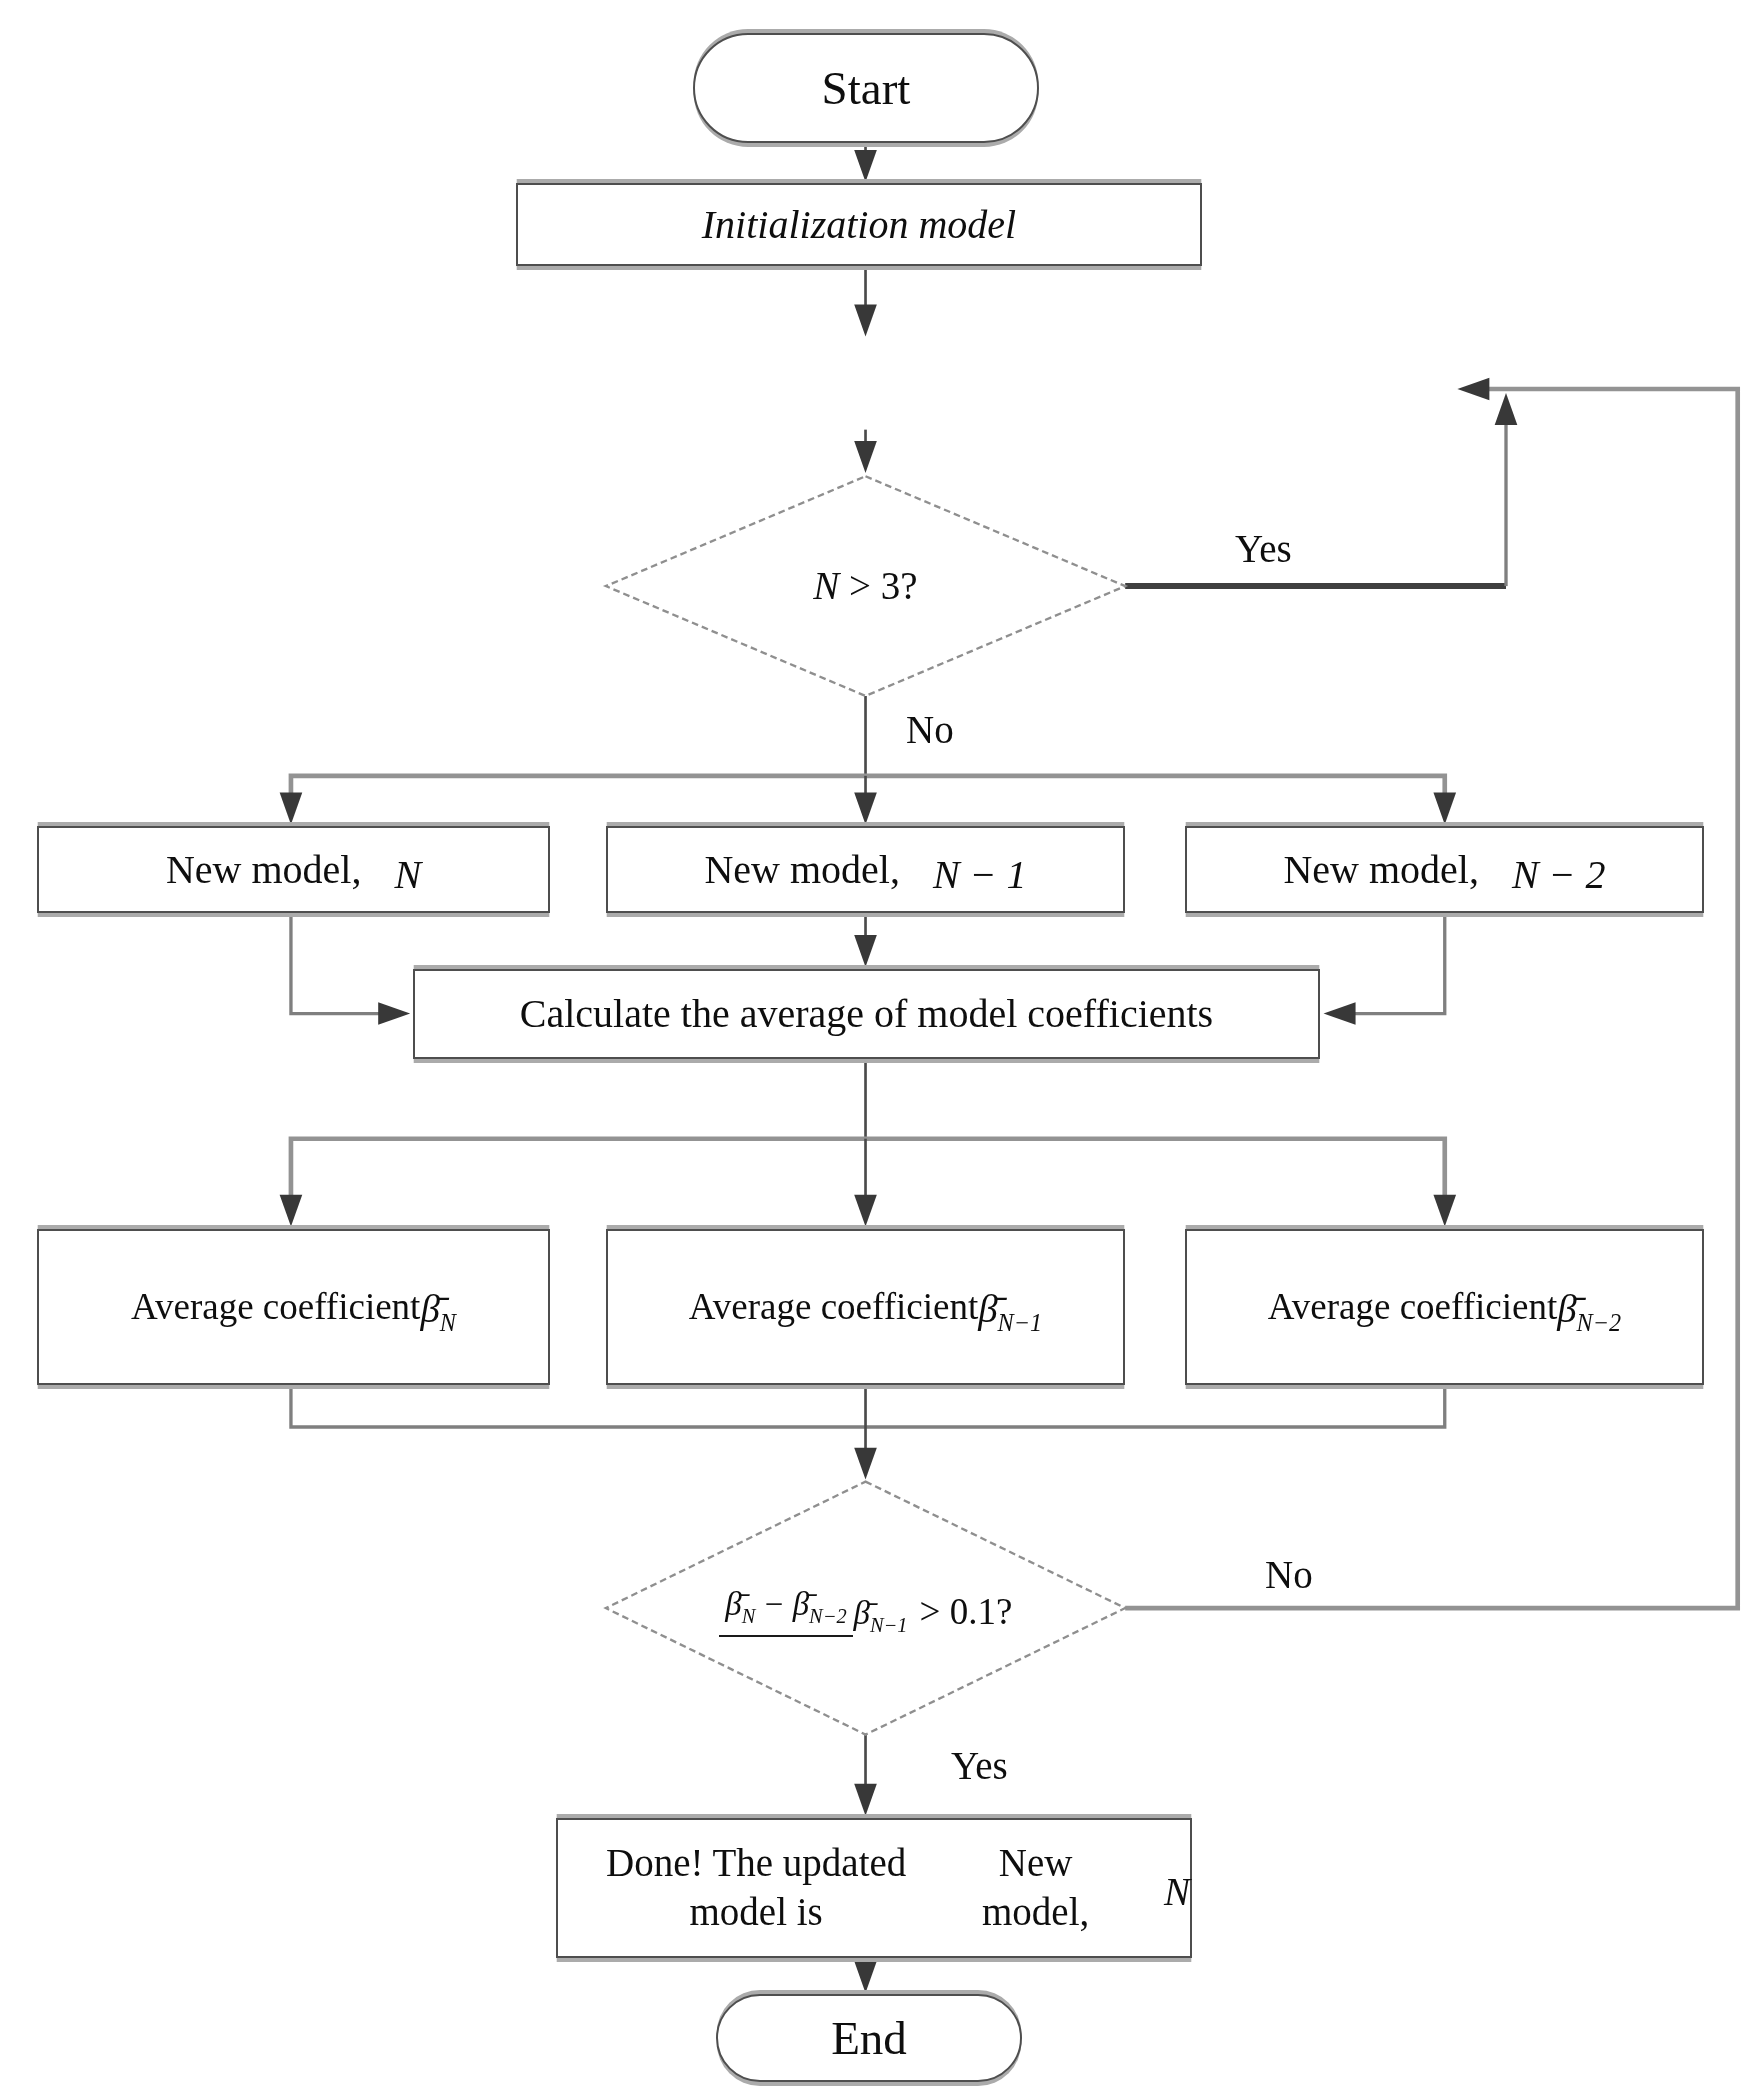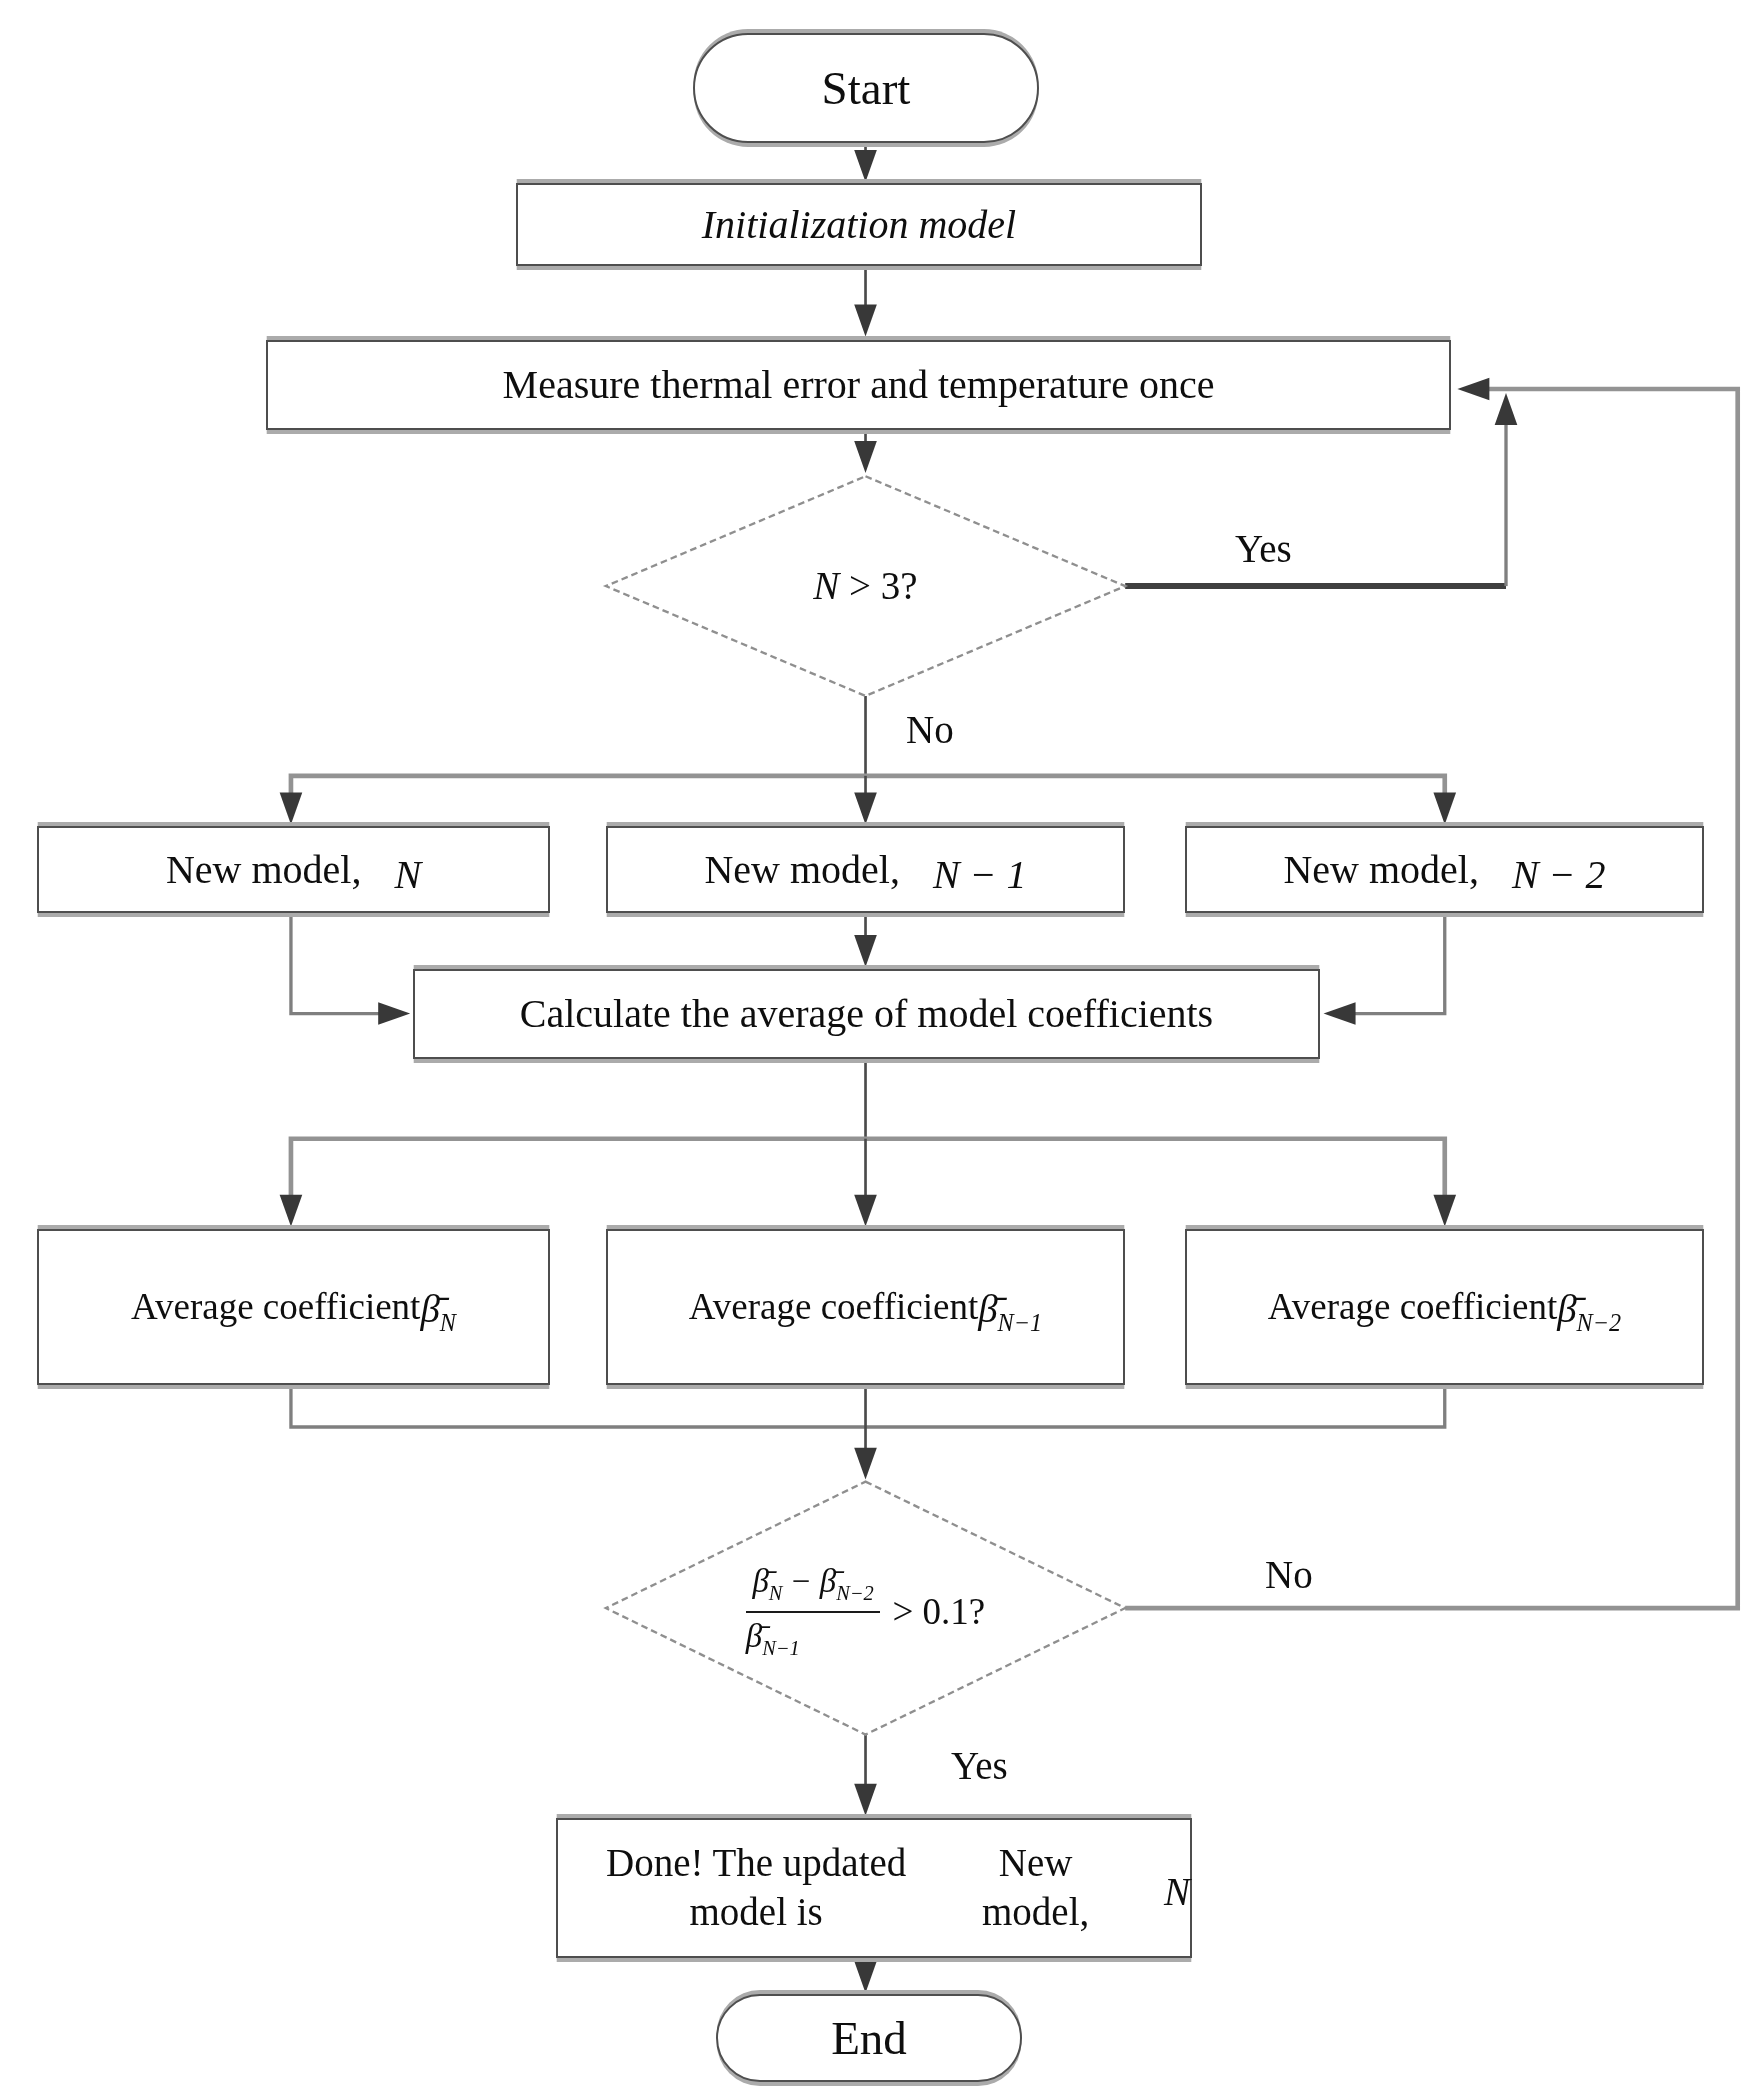--- a/index.html
+++ b/index.html
@@ -40,21 +40,21 @@
     align-items:center;
     justify-content:center;
     text-align:center;
     font-size:39px;
   }
   .elabel{position:absolute;font-size:39px;}
   .var{font-style:italic;}
   .mvar{font-style:italic;margin-left:33px;position:relative;top:5.3px;}
   sub{font-size:0.62em;font-style:italic;}
   .avg-sym{font-size:39px;margin-top:9.3px;}
-  .frac{display:inline-flex;flex-direction:column;align-items:flex-start;font-size:33px;}
+  .frac{display:inline-flex;flex-direction:row;align-items:flex-end;font-size:33px;}
   .frac .num{border-bottom:2.7px solid #1a1a1a;padding:0 6.7px 6.7px 6.7px;}
   .frac .den{padding-top:5.3px;}
   .op{margin:0 9.3px;font-style:normal;}
   .cmp{font-size:37px;margin-left:12px;font-style:normal;}
   .donebox{font-size:39px;}
   .done-row{display:flex;align-items:center;justify-content:center;}
   .done-row .mvar{margin-left:47px;top:4px;}
 </style>
 </head>
 <body>
@@ -112,23 +112,20 @@
   </svg>
 
   <div class="node oval" style="left:693px;top:33px;width:346px;height:110px;">
     <span>Start</span>
   </div>
 
   <div class="node" style="left:516px;top:183px;width:686px;height:83px;font-style:italic;">
     <span>Initialization model</span>
   </div>
 
-  <div class="node" style="left:266px;top:340px;width:1185px;height:90px;">
-    <span>Measure thermal error and temperature once</span>
-  </div>
 
   <div class="dtext" style="left:699px;top:539px;width:333px;height:93px;">
     <span class="var">N</span>&nbsp;
     <span>&gt; 3?</span>
   </div>
 
   <div class="elabel" style="left:1235px;top:526px;">Yes</div>
   <div class="elabel" style="left:906px;top:707px;">No</div>
 
   <div class="node" style="left:37px;top:826px;width:513px;height:87px;">

